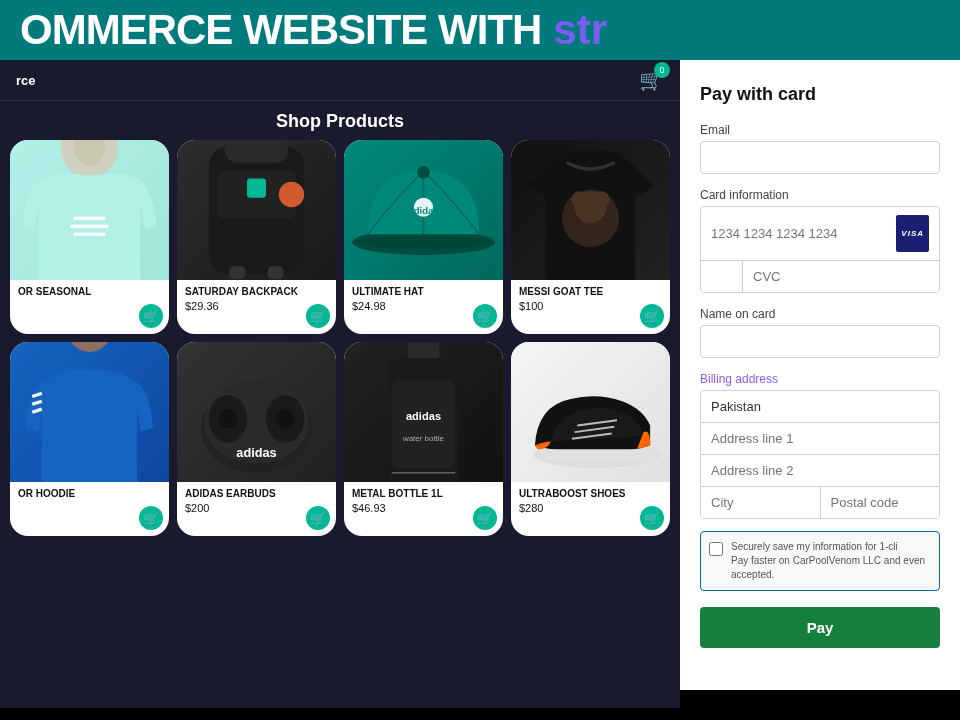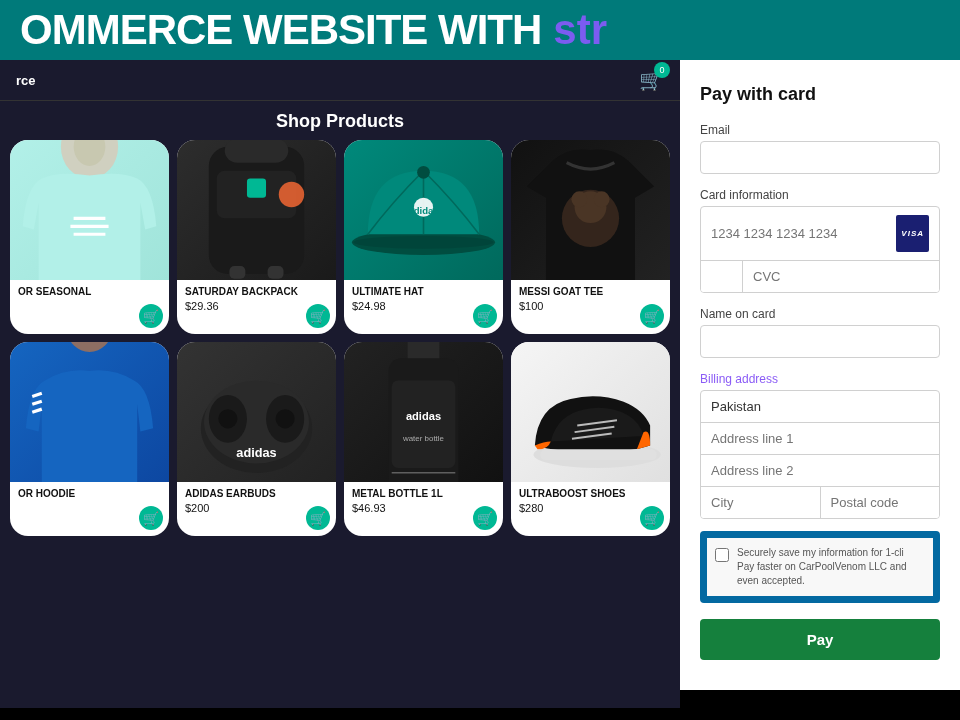--- a/index.html
+++ b/index.html
@@ -282,21 +282,21 @@
       display: flex;
     }
 
     .save-info-row {
       display: flex;
       align-items: flex-start;
       gap: 8px;
       margin-bottom: 16px;
       padding: 8px;
       background: #f8f8f8;
-      border: 7px solid #0369a1;
+      border: 1px solid #0369a1;
       border-radius: 4px;
     }
 
     .save-checkbox {
       margin-top: 2px;
       width: 14px;
       height: 14px;
       flex-shrink: 0;
     }
 

